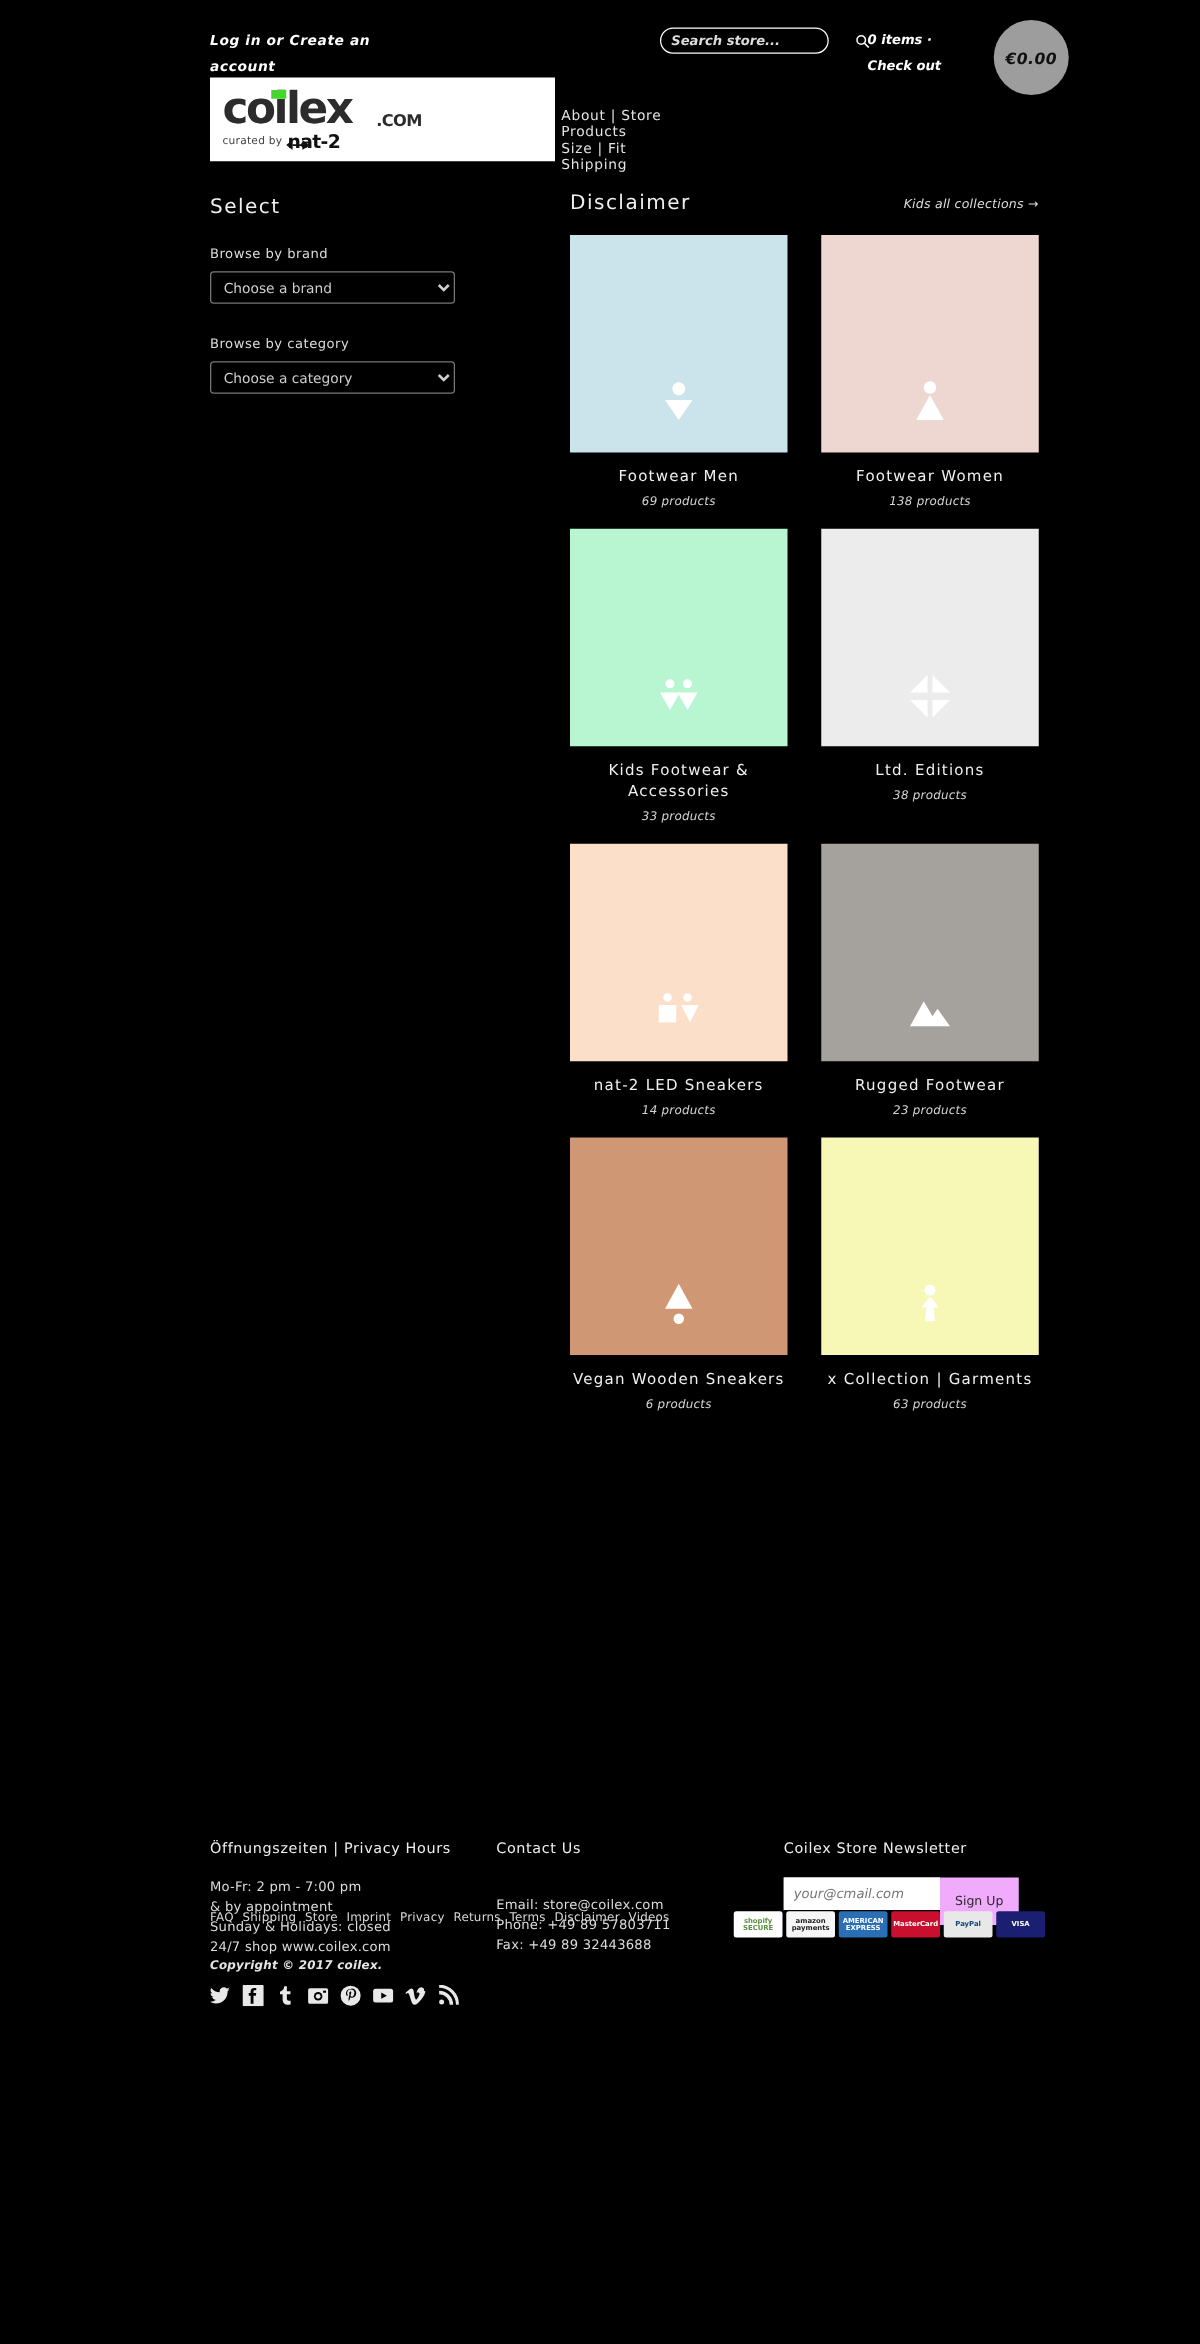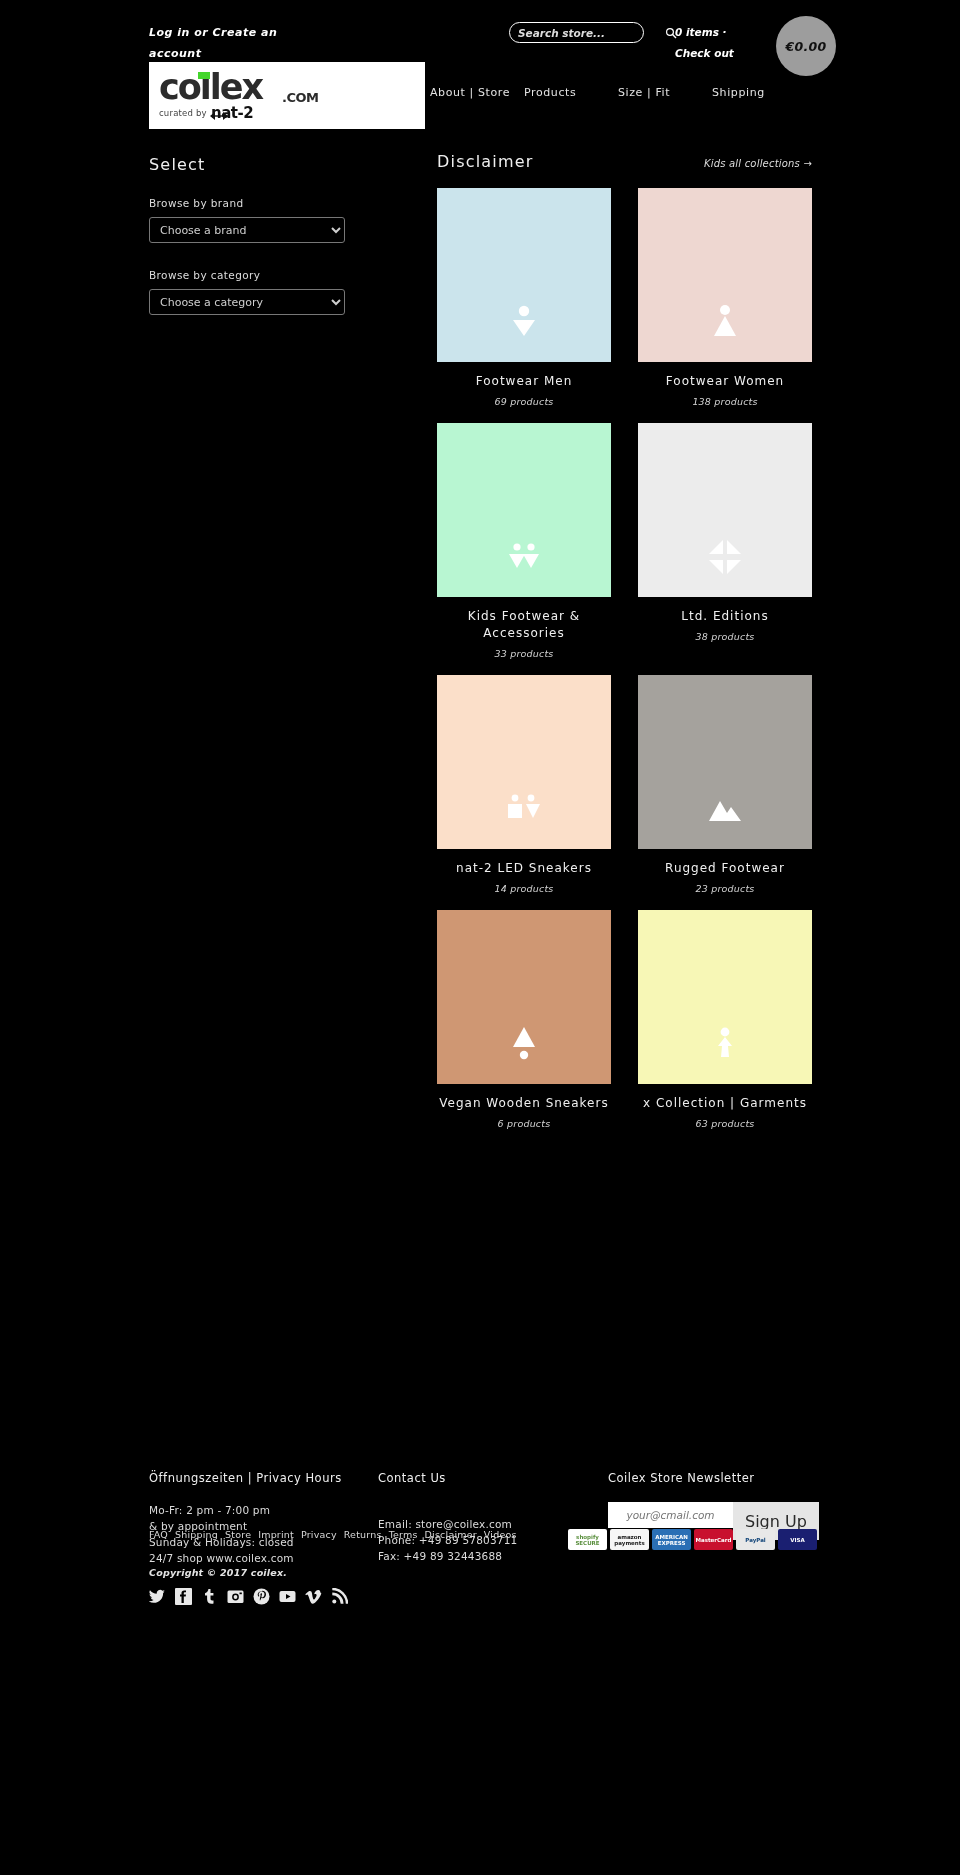--- a/index.html
+++ b/index.html
@@ -4,21 +4,21 @@
 <style>
   * { box-sizing: border-box; margin: 0; padding: 0; }
   html, body {
     background: #000;
     width: 960px;
     font-family: "DejaVu Sans", sans-serif;
     color: #e8e8e8;
   }
   body { width: 960px; min-height: 1875px; position: relative; overflow-x: hidden; }
 
-  .wrap { width: 960px; margin: 0 auto; position: relative; }
+  .wrap { width: 960px; margin: 0 auto; position: relative; padding-left: 19px; }
 
   
   .topbar { position: relative; height: 62px; }
   .topbar-left {
     position: absolute; left: 149px; top: 22px;
     width: 160px; font-size: 11px; font-style: italic; font-weight: bold;
     letter-spacing: .5px; line-height: 21px; color: #fff;
   }
   .topbar-left a { color: #fff; text-decoration: none; }
   .searchbox {
@@ -73,21 +73,21 @@
   }
   .logo-nat {
     position: absolute; left: 62px; top: 42px;
     font-size: 15px; font-weight: bold; color: #111; letter-spacing: -.5px;
   }
   .logo-inf { position: absolute; left: 59px; top: 45px; }
 
   .nav {
     position: absolute; left: 430px; top: 24px; right: 0;
     display: flex; gap: 0;
-    font-size: 11px; letter-spacing: .6px; color: #e3e3e3;
+    font-size: 11px; letter-spacing: .6px; color: #e3e3e3; flex-direction: column;
   }
   .nav a { color: #e3e3e3; text-decoration: none; display: block; }
   .nav-item { width: 94px; }
 
   
   .main { position: relative; padding-bottom: 40px; }
 
   .sidebar { position: absolute; left: 149px; top: 13px; width: 196px; }
   .sidebar h2 {
     font-size: 16px; font-weight: normal; letter-spacing: 1.2px;
@@ -136,25 +136,25 @@
   .f-h {
     font-size: 11.5px; color: #efefef; letter-spacing: .5px; margin-bottom: 17px;
   }
   .f-line { font-size: 10.5px; color: #dcdcdc; line-height: 16px; letter-spacing: .2px; }
   .f-gap { height: 14px; }
   .social { display: flex; gap: 9px; margin-top: 22px; }
   .news-form { display: flex; margin-top: 4px; }
   .news-input {
     width: 125px; height: 26px; background: #fff; border: 1px solid #fff;
     color: #555; font-family: "DejaVu Sans", sans-serif;
-    font-size: 10.5px; font-style: italic; padding: 0 7px; outline: none; text-align: center;
+    font-size: 10.5px; font-style: italic; padding: 0 7px; outline: none;
   }
   .news-btn {
-    height: 38px; background: #e5e5e5; border: 0; color: #2a2a2a;
-    font-family: "DejaVu Sans", sans-serif; font-size: 16px;
+    height: 38px; background: #f0abfc; border: 0; color: #2a2a2a;
+    font-family: "DejaVu Sans", sans-serif; font-size: 10px;
     padding: 0 12px; cursor: pointer;
   }
 
   .bottom { position: relative; height: 80px; margin-top: 16px; }
   .botlinks {
     position: absolute; left: 149px; top: 0; width: 330px;
     font-size: 9.5px; color: #d8d8d8; line-height: 15px; letter-spacing: .2px;
   }
   .botlinks a { color: #d8d8d8; text-decoration: none; margin-right: 7px; }
   .copyright {

